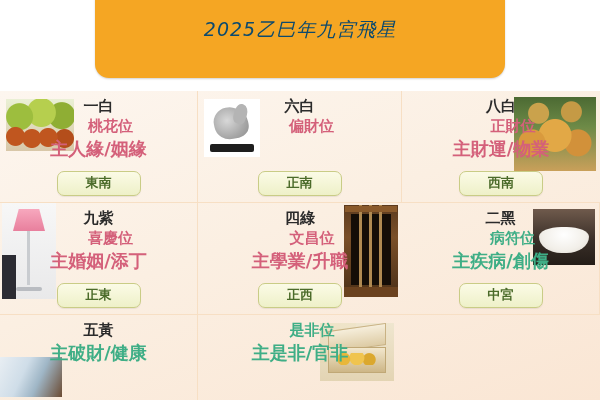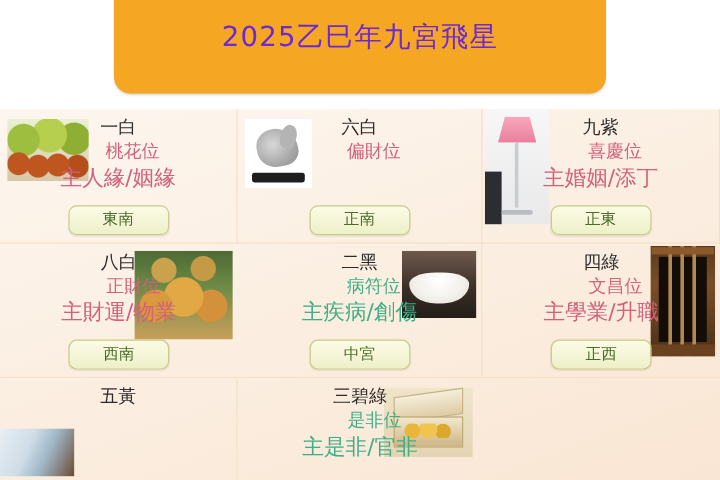--- a/index.html
+++ b/index.html
@@ -16,35 +16,37 @@
     background:#ffffff;
   }
   .banner{
     position:absolute;left:95px;top:-14px;width:410px;height:92px;
     background:#f5a623;
     border-radius:14px;
     box-shadow:0 1px 2px rgba(0,0,0,.18);
     display:flex;align-items:center;justify-content:center;
   }
   .banner-title{
-    font-size:23px;
-    color:#6d28d9;
+    font-size:19px;
+    color:#0c4a6e;
     letter-spacing:1px;
     font-weight:400;
     white-space:nowrap;
     padding-bottom:4px;
+    font-style:italic;
   }
 
   
   .grid{
     position:absolute;left:0;top:91px;width:600px;height:309px;
     background:linear-gradient(160deg,#fdf6ef 0%,#fbefe2 45%,#fae6d4 100%);
     display:grid;
     grid-template-columns:198px 204px 198px;
     grid-template-rows:112px 112px 85px;
+    font-weight:bold;
   }
   .cell{
     position:relative;
     border-right:1px solid #f7dfc4;
     border-bottom:1px solid #f7dfc4;
     overflow:hidden;
   }
   .cell.c3,.cell.c6,.cell.c9{border-right:none;}
   .cell.c7,.cell.c8,.cell.c9{border-bottom:none;}
   .texts{
@@ -198,66 +200,50 @@
       </div>
       <div class="texts pink">
         <span class="t-num">六白</span>
         <span class="t-pos">偏財位</span>
       </div>
       <div class="dir-wrap">
         <span class="dir">正南</span>
       </div>
     </div>
 
+    <div class="cell c3">
+      <div class="thumb right">
+        <div class="img-gods"></div>
+      </div>
+      <div class="texts pink">
+        <span class="t-num">八白</span>
+        <span class="t-pos">正財位</span>
+        <span class="t-desc">主財運/物業</span>
+      </div>
+      <div class="dir-wrap">
+        <span class="dir">西南</span>
+      </div>
+    </div>
+
     <div class="cell c4">
       <div class="thumb left" style="top:0;left:2px;">
         <div class="img-lamp">
           <div class="l-dark"></div>
             <div class="l-shade"></div>
           <div class="l-pole"></div>
             <div class="l-foot"></div>
         </div>
       </div>
       <div class="texts pink">
         <span class="t-num">九紫</span>
         <span class="t-pos">喜慶位</span>
         <span class="t-desc">主婚姻/添丁</span>
       </div>
       <div class="dir-wrap">
         <span class="dir">正東</span>
-      </div>
-    </div>
-
-    <div class="cell c3">
-      <div class="thumb right">
-        <div class="img-gods"></div>
-      </div>
-      <div class="texts pink">
-        <span class="t-num">八白</span>
-        <span class="t-pos">正財位</span>
-        <span class="t-desc">主財運/物業</span>
-      </div>
-      <div class="dir-wrap">
-        <span class="dir">西南</span>
-      </div>
-    </div>
-
-    <div class="cell c5">
-      <div class="thumb right">
-        <div class="img-bowl">
-            <div class="b-bowl"></div>
-          </div>
-      </div>
-      <div class="texts green">
-        <span class="t-num">二黑</span>
-        <span class="t-pos">病符位</span>
-        <span class="t-desc">主疾病/創傷</span>
-      </div>
-      <div class="dir-wrap">
-        <span class="dir">中宮</span>
       </div>
     </div>
 
     <div class="cell c6">
       <div class="thumb right" style="top:2px;">
         <div class="img-cab">
           <div class="cab-in"></div>
           <div class="cab-s" style="left:15px;"></div>
           <div class="cab-s" style="left:25px;"></div>
           <div class="cab-s" style="left:35px;"></div>
@@ -268,40 +254,56 @@
       <div class="texts pink">
         <span class="t-num">四綠</span>
         <span class="t-pos">文昌位</span>
         <span class="t-desc">主學業/升職</span>
       </div>
       <div class="dir-wrap">
         <span class="dir">正西</span>
       </div>
     </div>
 
+    <div class="cell c5">
+      <div class="thumb right">
+        <div class="img-bowl">
+            <div class="b-bowl"></div>
+          </div>
+      </div>
+      <div class="texts green">
+        <span class="t-num">二黑</span>
+        <span class="t-pos">病符位</span>
+        <span class="t-desc">主疾病/創傷</span>
+      </div>
+      <div class="dir-wrap">
+        <span class="dir">中宮</span>
+      </div>
+    </div>
+
     <div class="cell c7">
       <div class="thumb left" style="top:42px;left:0;">
         <div class="img-blue"></div>
       </div>
       <div class="texts green">
         <span class="t-num">五黃</span>
+        <span class="t-desc">主破財/健康</span>
       </div>
     </div>
 
 
     <div class="cell c9">
       <div class="thumb right" style="top:8px;right:8px;">
         <div class="img-box">
           <div class="bx-ghost"></div>
           <div class="bx-lid"></div>
           <div class="bx-base"></div>
           <div class="bx-gold"></div>
         </div>
       </div>
       <div class="texts green">
-        <span class="t-num">三碧綠</span>
         <span class="t-pos">是非位</span>
         <span class="t-desc">主是非/官非</span>
       </div>
     </div>
 
   </div>
 </div>
 
 </body></html>

